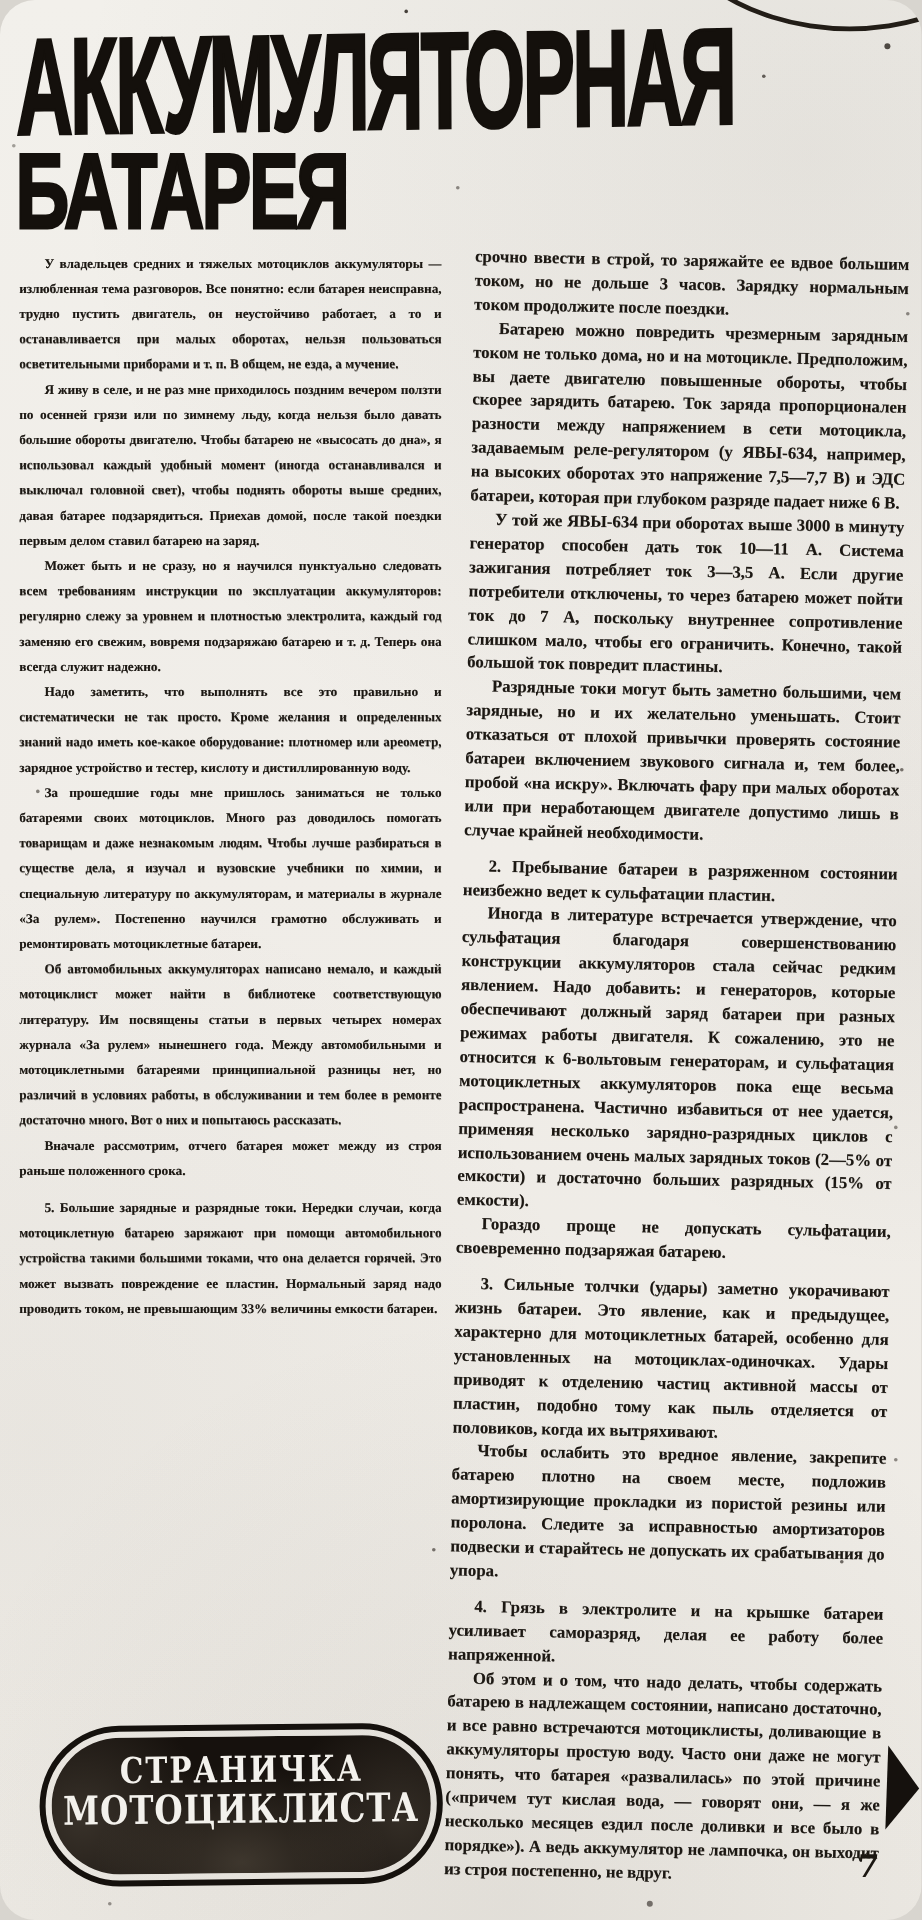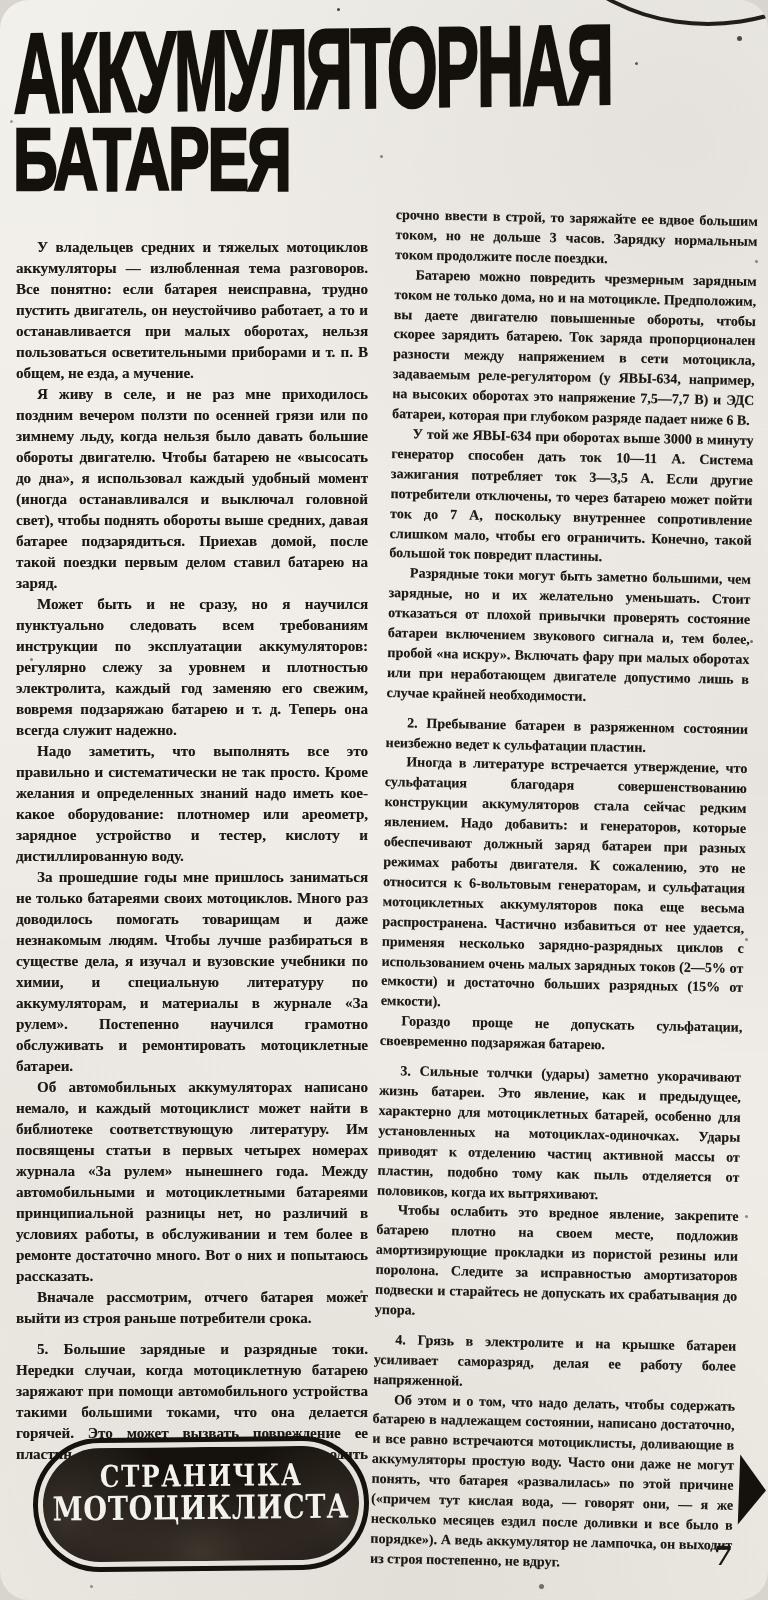--- a/index.html
+++ b/index.html
@@ -36,22 +36,22 @@
     letter-spacing:-3px; transform:scaleX(0.70); transform-origin:0 0;
     margin-top:-12px;
     -webkit-text-stroke:2.5px #14100c;
   }
   
   .col { position:absolute; text-align:justify; font-weight:bold; color:#1c1813;
          text-shadow:0.25px 0.25px 0 rgba(28,24,19,0.45); }
   .col p { margin:0; text-indent:21px; }
   .col p.noindent { text-indent:0; }
   .col p.section { margin-top:10px; }
-  .col-left  { left:16px;  top:210px; width:352px; font-size:15px; line-height:21px;
-               max-height:1222px; overflow:hidden;margin-top:27px; }
+  .col-left  { left:16px;  top:210px; width:352px; font-size:11px; line-height:21px;
+               max-height:1222px; overflow:hidden; }
   .col-right { left:396px; top:205px; width:362px; font-size:14px; line-height:19.9px;
                max-height:1370px; overflow:hidden;
                transform:rotate(1.1deg); transform-origin:0 0; }
   .lead { font-weight:bold; }
   
   .badge { position:absolute; left:33px; top:1437px; width:336px; height:134px;
     box-sizing:border-box; border:5px solid #15110d; border-radius:72px;
     transform:rotate(-0.6deg); z-index:3; }
   .badge-inner { position:absolute; inset:5px; border-radius:60px; color:#f3f1ec;
     background:
@@ -103,21 +103,21 @@
     <span class="t2">БАТАРЕЯ</span>
   </h1>
 
   <div class="col col-left">
     <p><b class="lead"></b><span>У владельцев средних и тяжелых мотоциклов аккумуляторы — излюбленная тема разговоров. Все понятно: если батарея неисправна, трудно пустить двигатель, он неустойчиво работает, а то и останавливается при малых оборотах, нельзя пользоваться осветительными приборами и т. п. В общем, не езда, а мучение.</span></p>
     <p><b class="lead"></b><span>Я живу в селе, и не раз мне приходилось поздним вечером ползти по осенней грязи или по зимнему льду, когда нельзя было давать большие обороты двигателю. Чтобы батарею не «высосать до дна», я использовал каждый удобный момент (иногда останавливался и выключал головной свет), чтобы поднять обороты выше средних, давая батарее подзарядиться. Приехав домой, после такой поездки первым делом ставил батарею на заряд.</span></p>
     <p><b class="lead"></b><span>Может быть и не сразу, но я научился пунктуально следовать всем требованиям инструкции по эксплуатации аккумуляторов: регулярно слежу за уровнем и плотностью электролита, каждый год заменяю его свежим, вовремя подзаряжаю батарею и т. д. Теперь она всегда служит надежно.</span></p>
     <p><b class="lead"></b><span>Надо заметить, что выполнять все это правильно и систематически не так просто. Кроме желания и определенных знаний надо иметь кое-какое оборудование: плотномер или ареометр, зарядное устройство и тестер, кислоту и дистиллированную воду.</span></p>
     <p><b class="lead"></b><span>За прошедшие годы мне пришлось заниматься не только батареями своих мотоциклов. Много раз доводилось помогать товарищам и даже незнакомым людям. Чтобы лучше разбираться в существе дела, я изучал и вузовские учебники по химии, и специальную литературу по аккумуляторам, и материалы в журнале «За рулем». Постепенно научился грамотно обслуживать и ремонтировать мотоциклетные батареи.</span></p>
     <p><b class="lead"></b><span>Об автомобильных аккумуляторах написано немало, и каждый мотоциклист может найти в библиотеке соответствующую литературу. Им посвящены статьи в первых четырех номерах журнала «За рулем» нынешнего года. Между автомобильными и мотоциклетными батареями принципиальной разницы нет, но различий в условиях работы, в обслуживании и тем более в ремонте достаточно много. Вот о них и попытаюсь рассказать.</span></p>
-    <p><b class="lead"></b><span>Вначале рассмотрим, отчего батарея может выйти из строя раньше потребители срока.</span></p>
+    <p><b class="lead"></b><span>Вначале рассмотрим, отчего батарея может между из строя раньше положенного срока.</span></p>
     <p class="section"><b class="lead">5. Большие зарядные и разрядные токи.</b><span> Нередки случаи, когда мотоциклетную батарею заряжают при помощи автомобильного устройства такими большими токами, что она делается горячей. Это может вызвать повреждение ее пластин. Нормальный заряд надо проводить током, не превышающим 33% величины емкости батареи.</span></p>
   </div>
 
   <div class="col col-right">
     <p class="noindent"><b class="lead"></b><span>срочно ввести в строй, то заряжайте ее вдвое большим током, но не дольше 3 часов. Зарядку нормальным током продолжите после поездки.</span></p>
     <p><b class="lead"></b><span>Батарею можно повредить чрезмерным зарядным током не только дома, но и на мотоцикле. Предположим, вы даете двигателю повышенные обороты, чтобы скорее зарядить батарею. Ток заряда пропорционален разности между напряжением в сети мотоцикла, задаваемым реле-регулятором (у ЯВЫ-634, например, на высоких оборотах это напряжение 7,5—7,7 В) и ЭДС батареи, которая при глубоком разряде падает ниже 6 В.</span></p>
     <p><b class="lead"></b><span>У той же ЯВЫ-634 при оборотах выше 3000 в минуту генератор способен дать ток 10—11 А. Система зажигания потребляет ток 3—3,5 А. Если другие потребители отключены, то через батарею может пойти ток до 7 А, поскольку внутреннее сопротивление слишком мало, чтобы его ограничить. Конечно, такой большой ток повредит пластины.</span></p>
     <p><b class="lead"></b><span>Разрядные токи могут быть заметно большими, чем зарядные, но и их желательно уменьшать. Стоит отказаться от плохой привычки проверять состояние батареи включением звукового сигнала и, тем более, пробой «на искру». Включать фару при малых оборотах или при неработающем двигателе допустимо лишь в случае крайней необходимости.</span></p>
     <p class="section"><b class="lead">2. Пребывание батареи в разряженном состоянии неизбежно ведет к сульфатации пластин.</b><span></span></p>
     <p><b class="lead"></b><span>Иногда в литературе встречается утверждение, что сульфатация благодаря совершенствованию конструкции аккумуляторов стала сейчас редким явлением. Надо добавить: и генераторов, которые обеспечивают должный заряд батареи при разных режимах работы двигателя. К сожалению, это не относится к 6-вольтовым генераторам, и сульфатация мотоциклетных аккумуляторов пока еще весьма распространена. Частично избавиться от нее удается, применяя несколько зарядно-разрядных циклов с использованием очень малых зарядных токов (2—5% от емкости) и достаточно больших разрядных (15% от емкости).</span></p>

